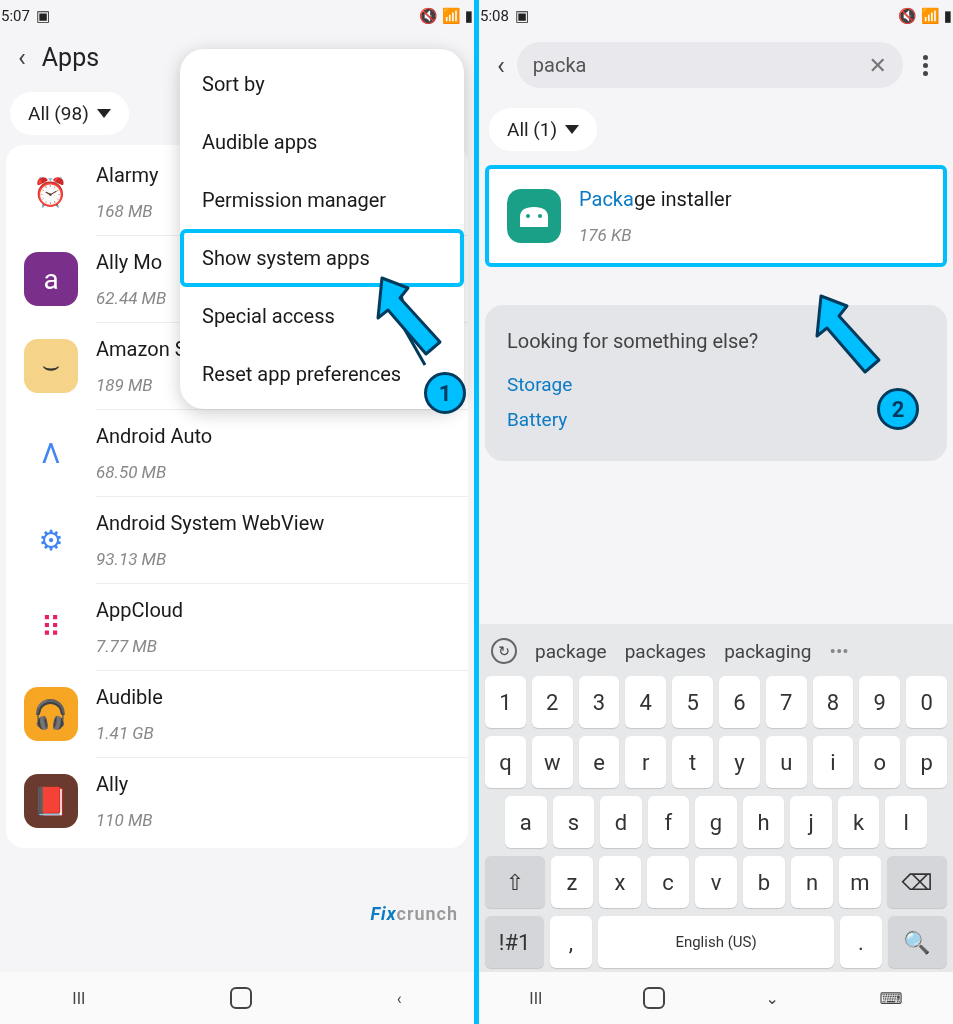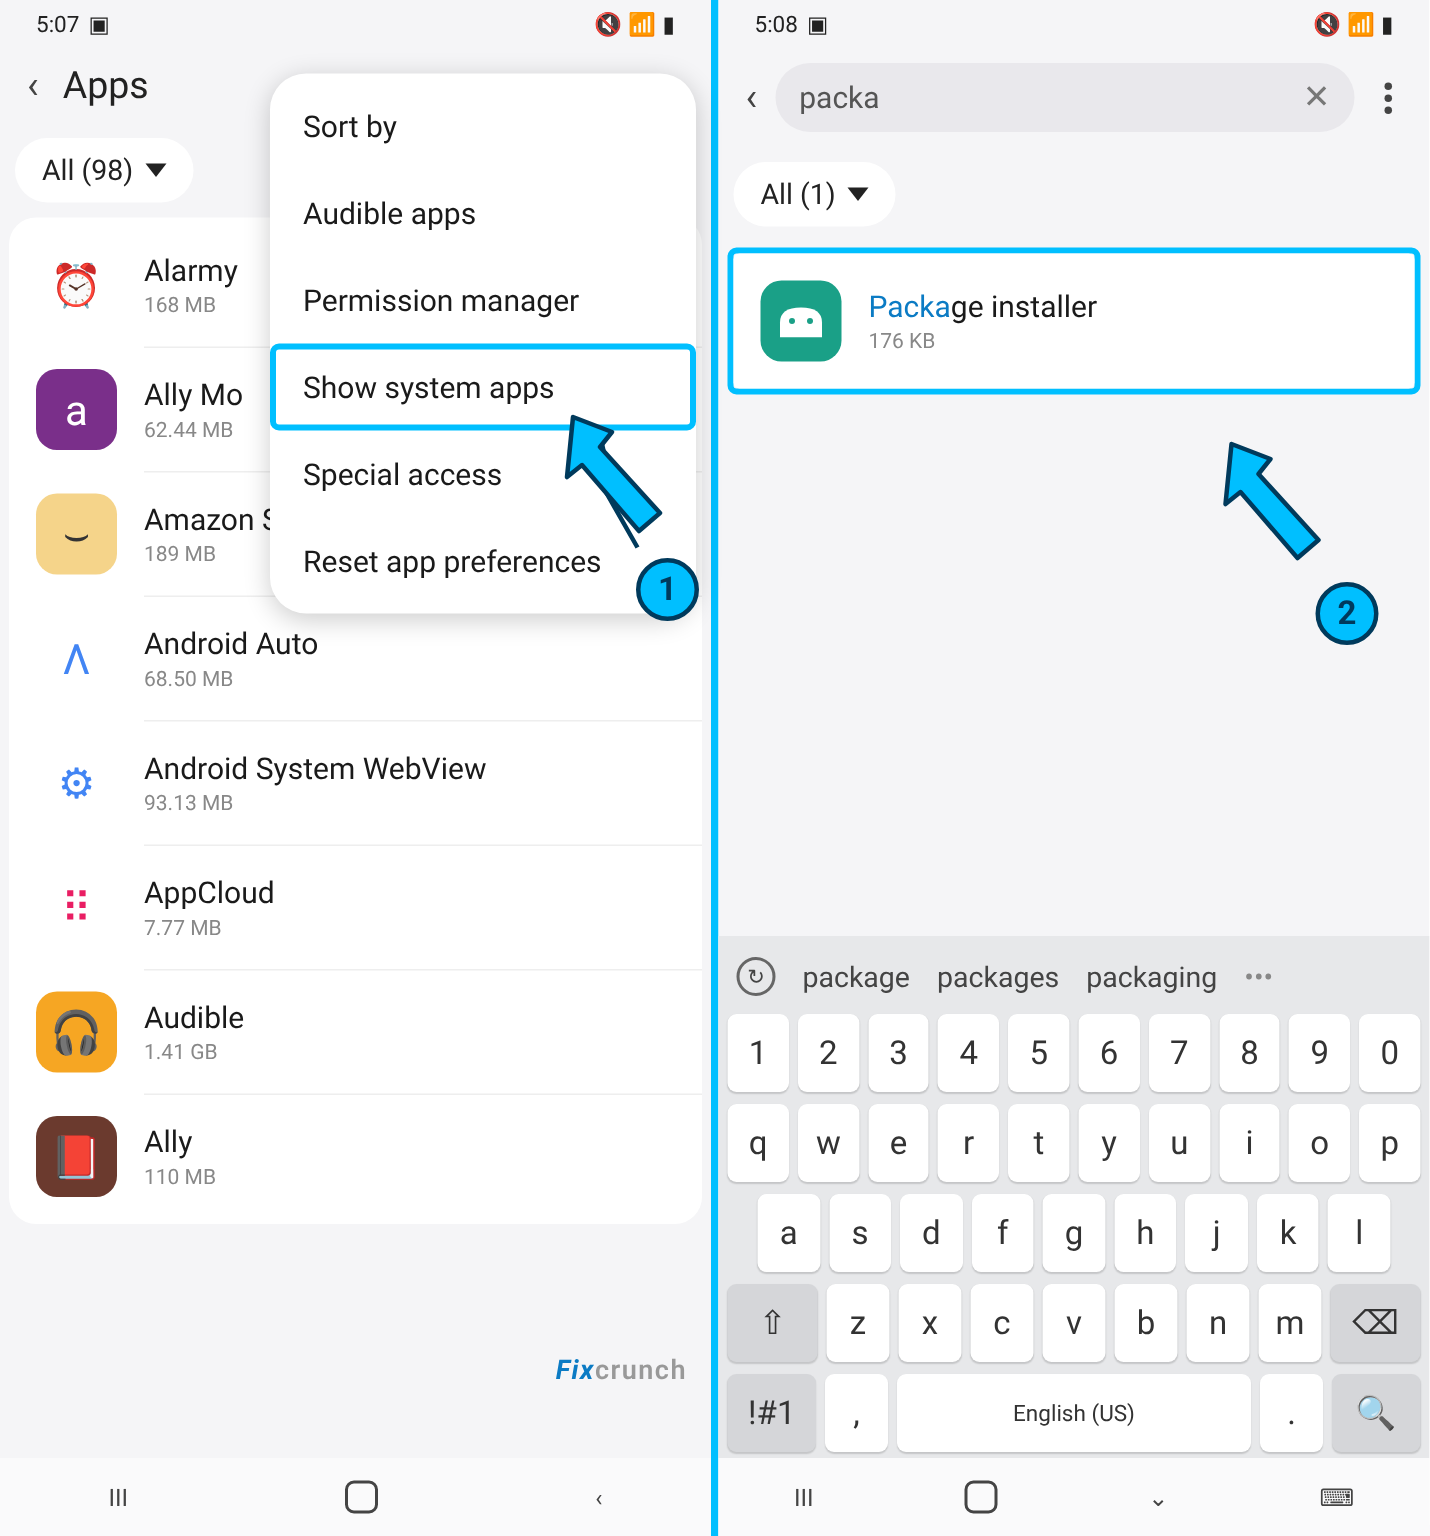--- a/index.html
+++ b/index.html
@@ -23,21 +23,21 @@
   .divider {
     width: 5px;
     background: #00bfff;
   }
   
   .statusbar {
     height: 32px;
     display: flex;
     align-items: center;
     justify-content: space-between;
-    padding: 0 24px;
+    padding: 0 1px;
     font-size: 15px;
     color: #222;
   }
   .statusbar .sb-left { display: flex; align-items: center; gap: 6px; }
   .statusbar .sb-right { display: flex; align-items: center; gap: 4px; }
   
   .header {
     display: flex;
     align-items: center;
     padding: 10px 18px 14px;
@@ -98,21 +98,21 @@
   .appitem + .appitem { border-top: 1px solid #eee; margin-left: 90px; padding-left: 0; }
   .appitem + .appitem .appicon { margin-left: -72px; }
   .appicon {
     width: 54px; height: 54px;
     border-radius: 14px;
     display: flex; align-items: center; justify-content: center;
     font-size: 28px;
     flex-shrink: 0;
   }
   .apptext .name { font-size: 20px; color: #1a1a1a; }
-  .apptext .size { font-size: 14px; color: #888; margin-top: 4px; }
+  .apptext .size { font-size: 17px; color: #888; margin-top: 14px; font-style: italic; }
   
   .popup {
     position: absolute;
     top: 38px;
     left: 180px;
     right: 10px;
     background: #fff;
     border-radius: 24px;
     box-shadow: 0 4px 18px rgba(0,0,0,0.2);
     padding: 6px 0;
@@ -377,20 +377,25 @@
             </svg>
         </div>
         <div class="apptext">
           <div class="name"><span class="highlight-match">Packa</span><span>ge installer</span></div>
           <div class="size">176 KB</div>
         </div>
       </div>
     </div>
   </div>
 
+  <div class="elsebox">
+    <div class="q">Looking for something else?</div>
+    <div class="link">Storage</div>
+    <div class="link">Battery</div>
+  </div>
 
   <svg class="arrow" style="top:288px; left:330px;" width="90" height="110">
     <path d="M 12 8 L 38 18 L 30 28 L 70 72 L 56 84 L 18 40 L 8 48 Z" fill="#00bfff" stroke="#003a5c" stroke-width="3" stroke-linejoin="round"></path>
   </svg>
   <div class="bubble" style="top:388px; left:398px;">
     <span>2</span>
   </div>
 
   <div class="kbwrap">
     <div class="suggestrow">

